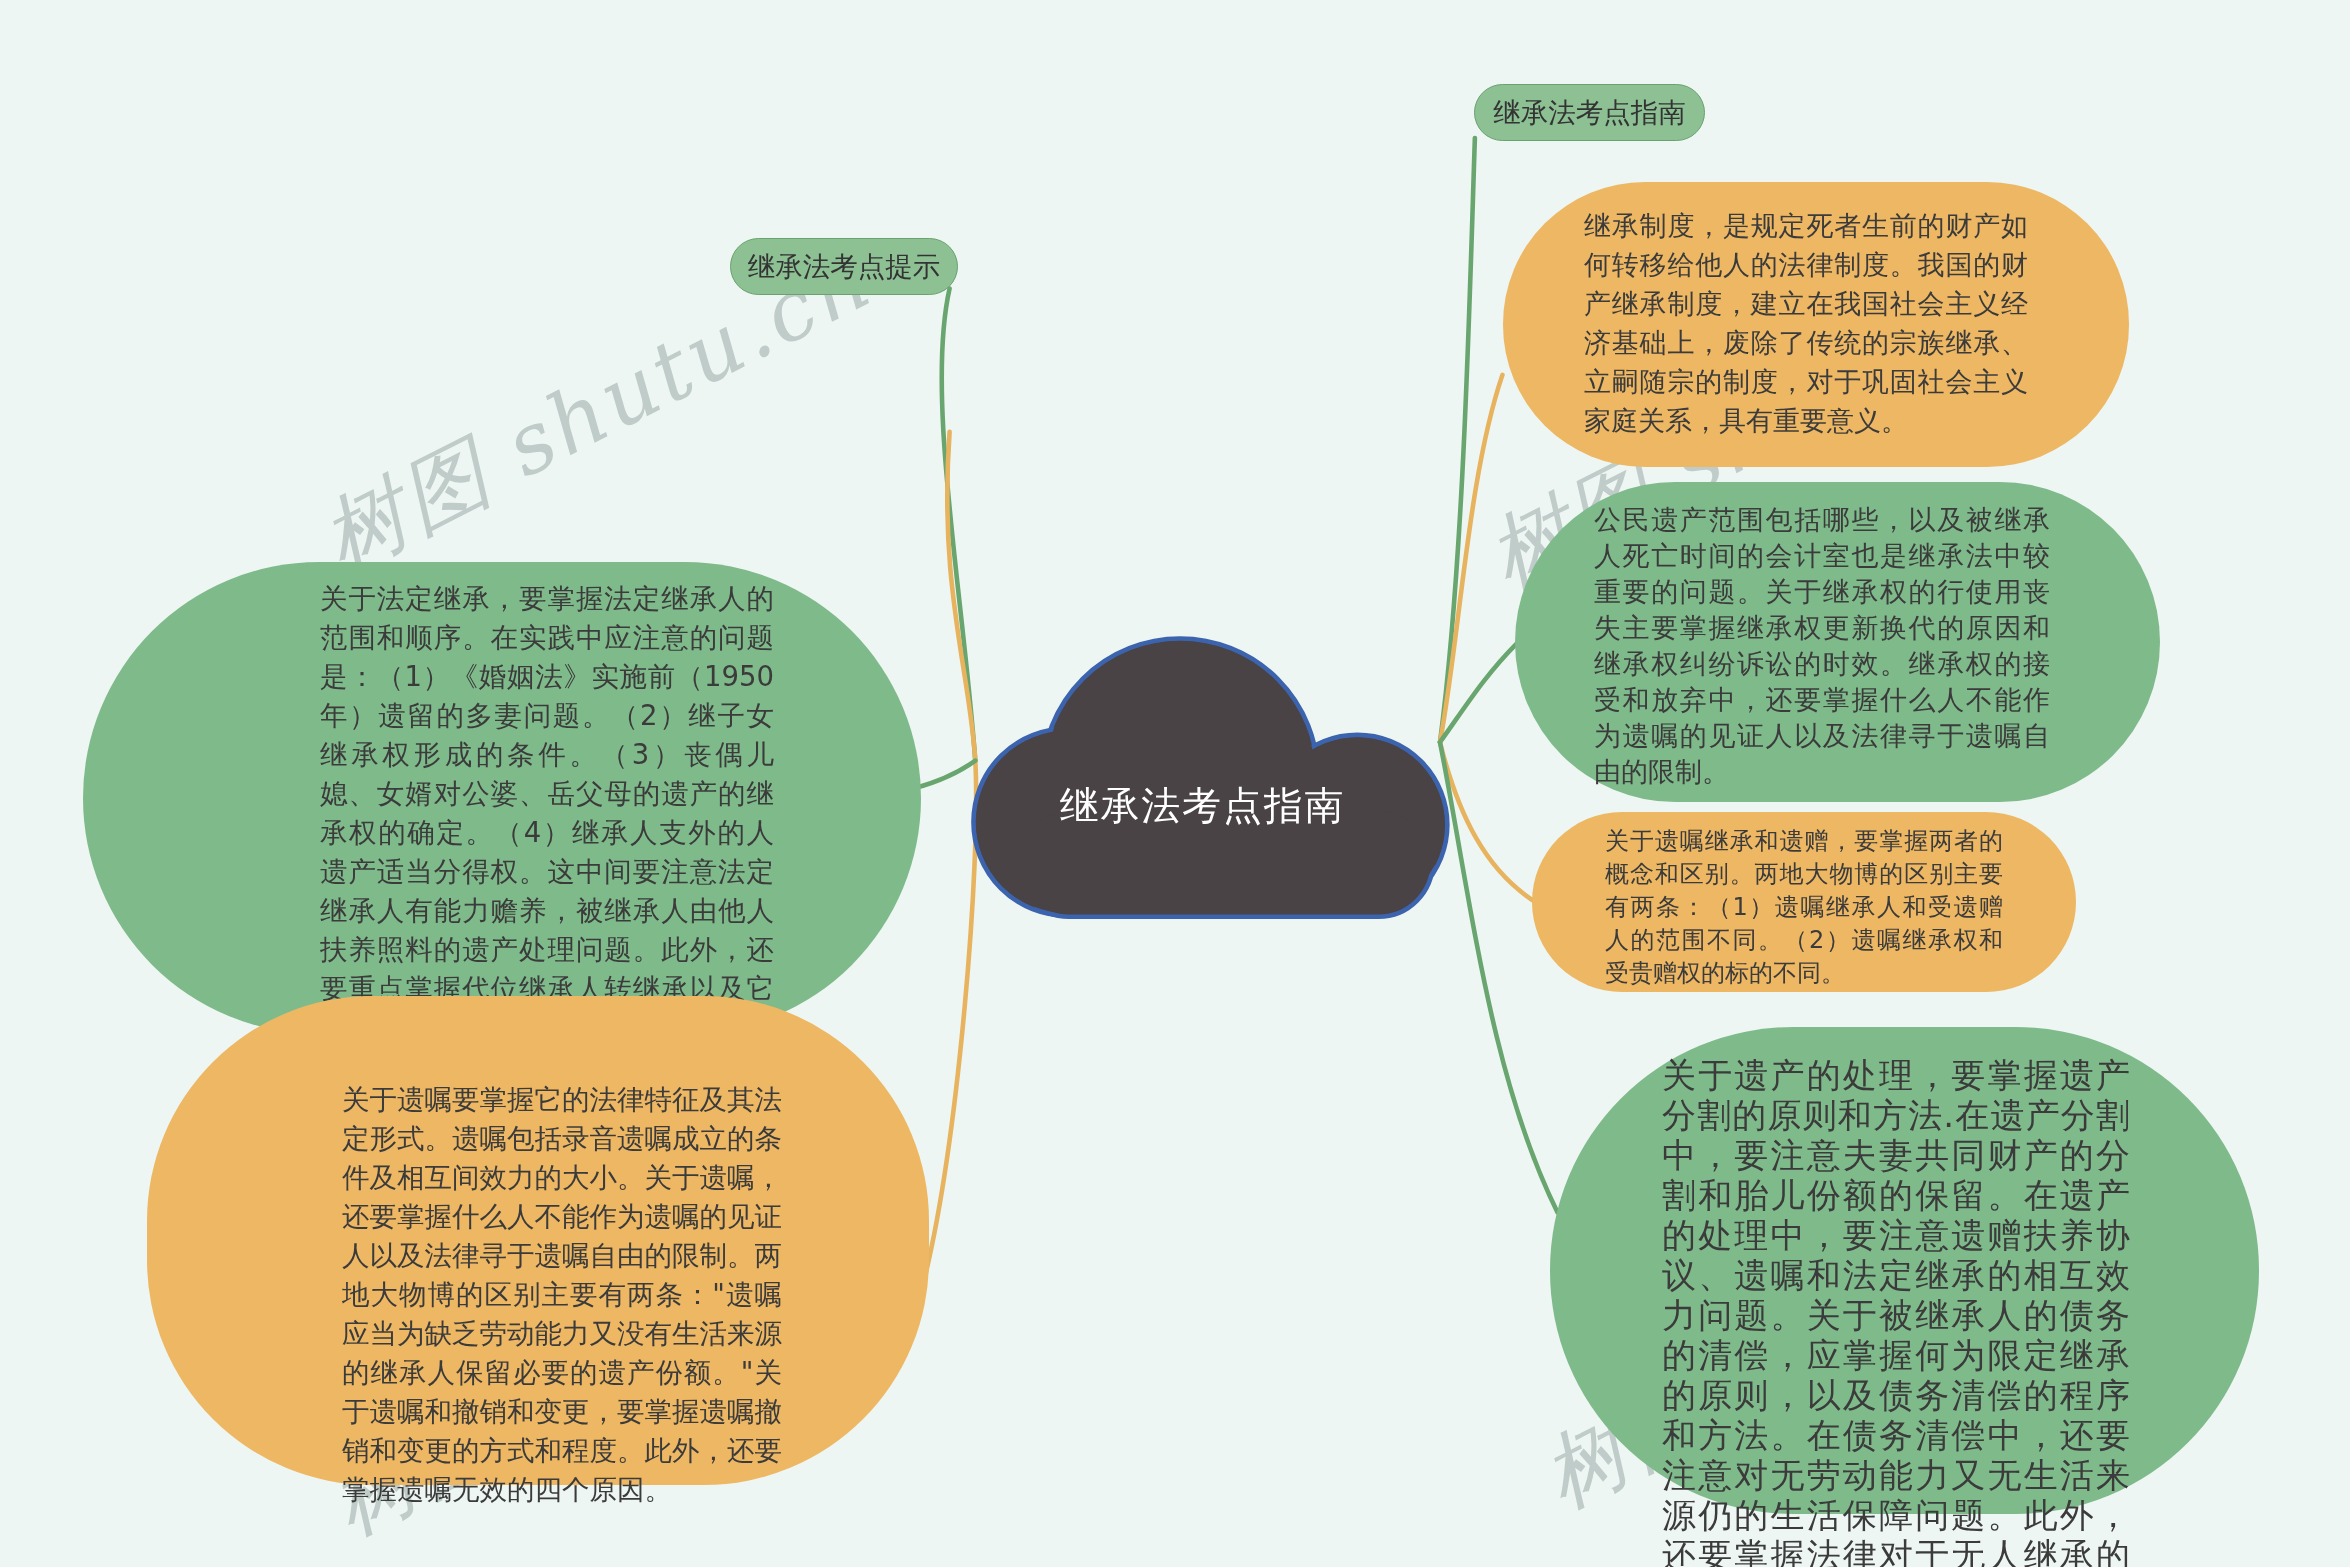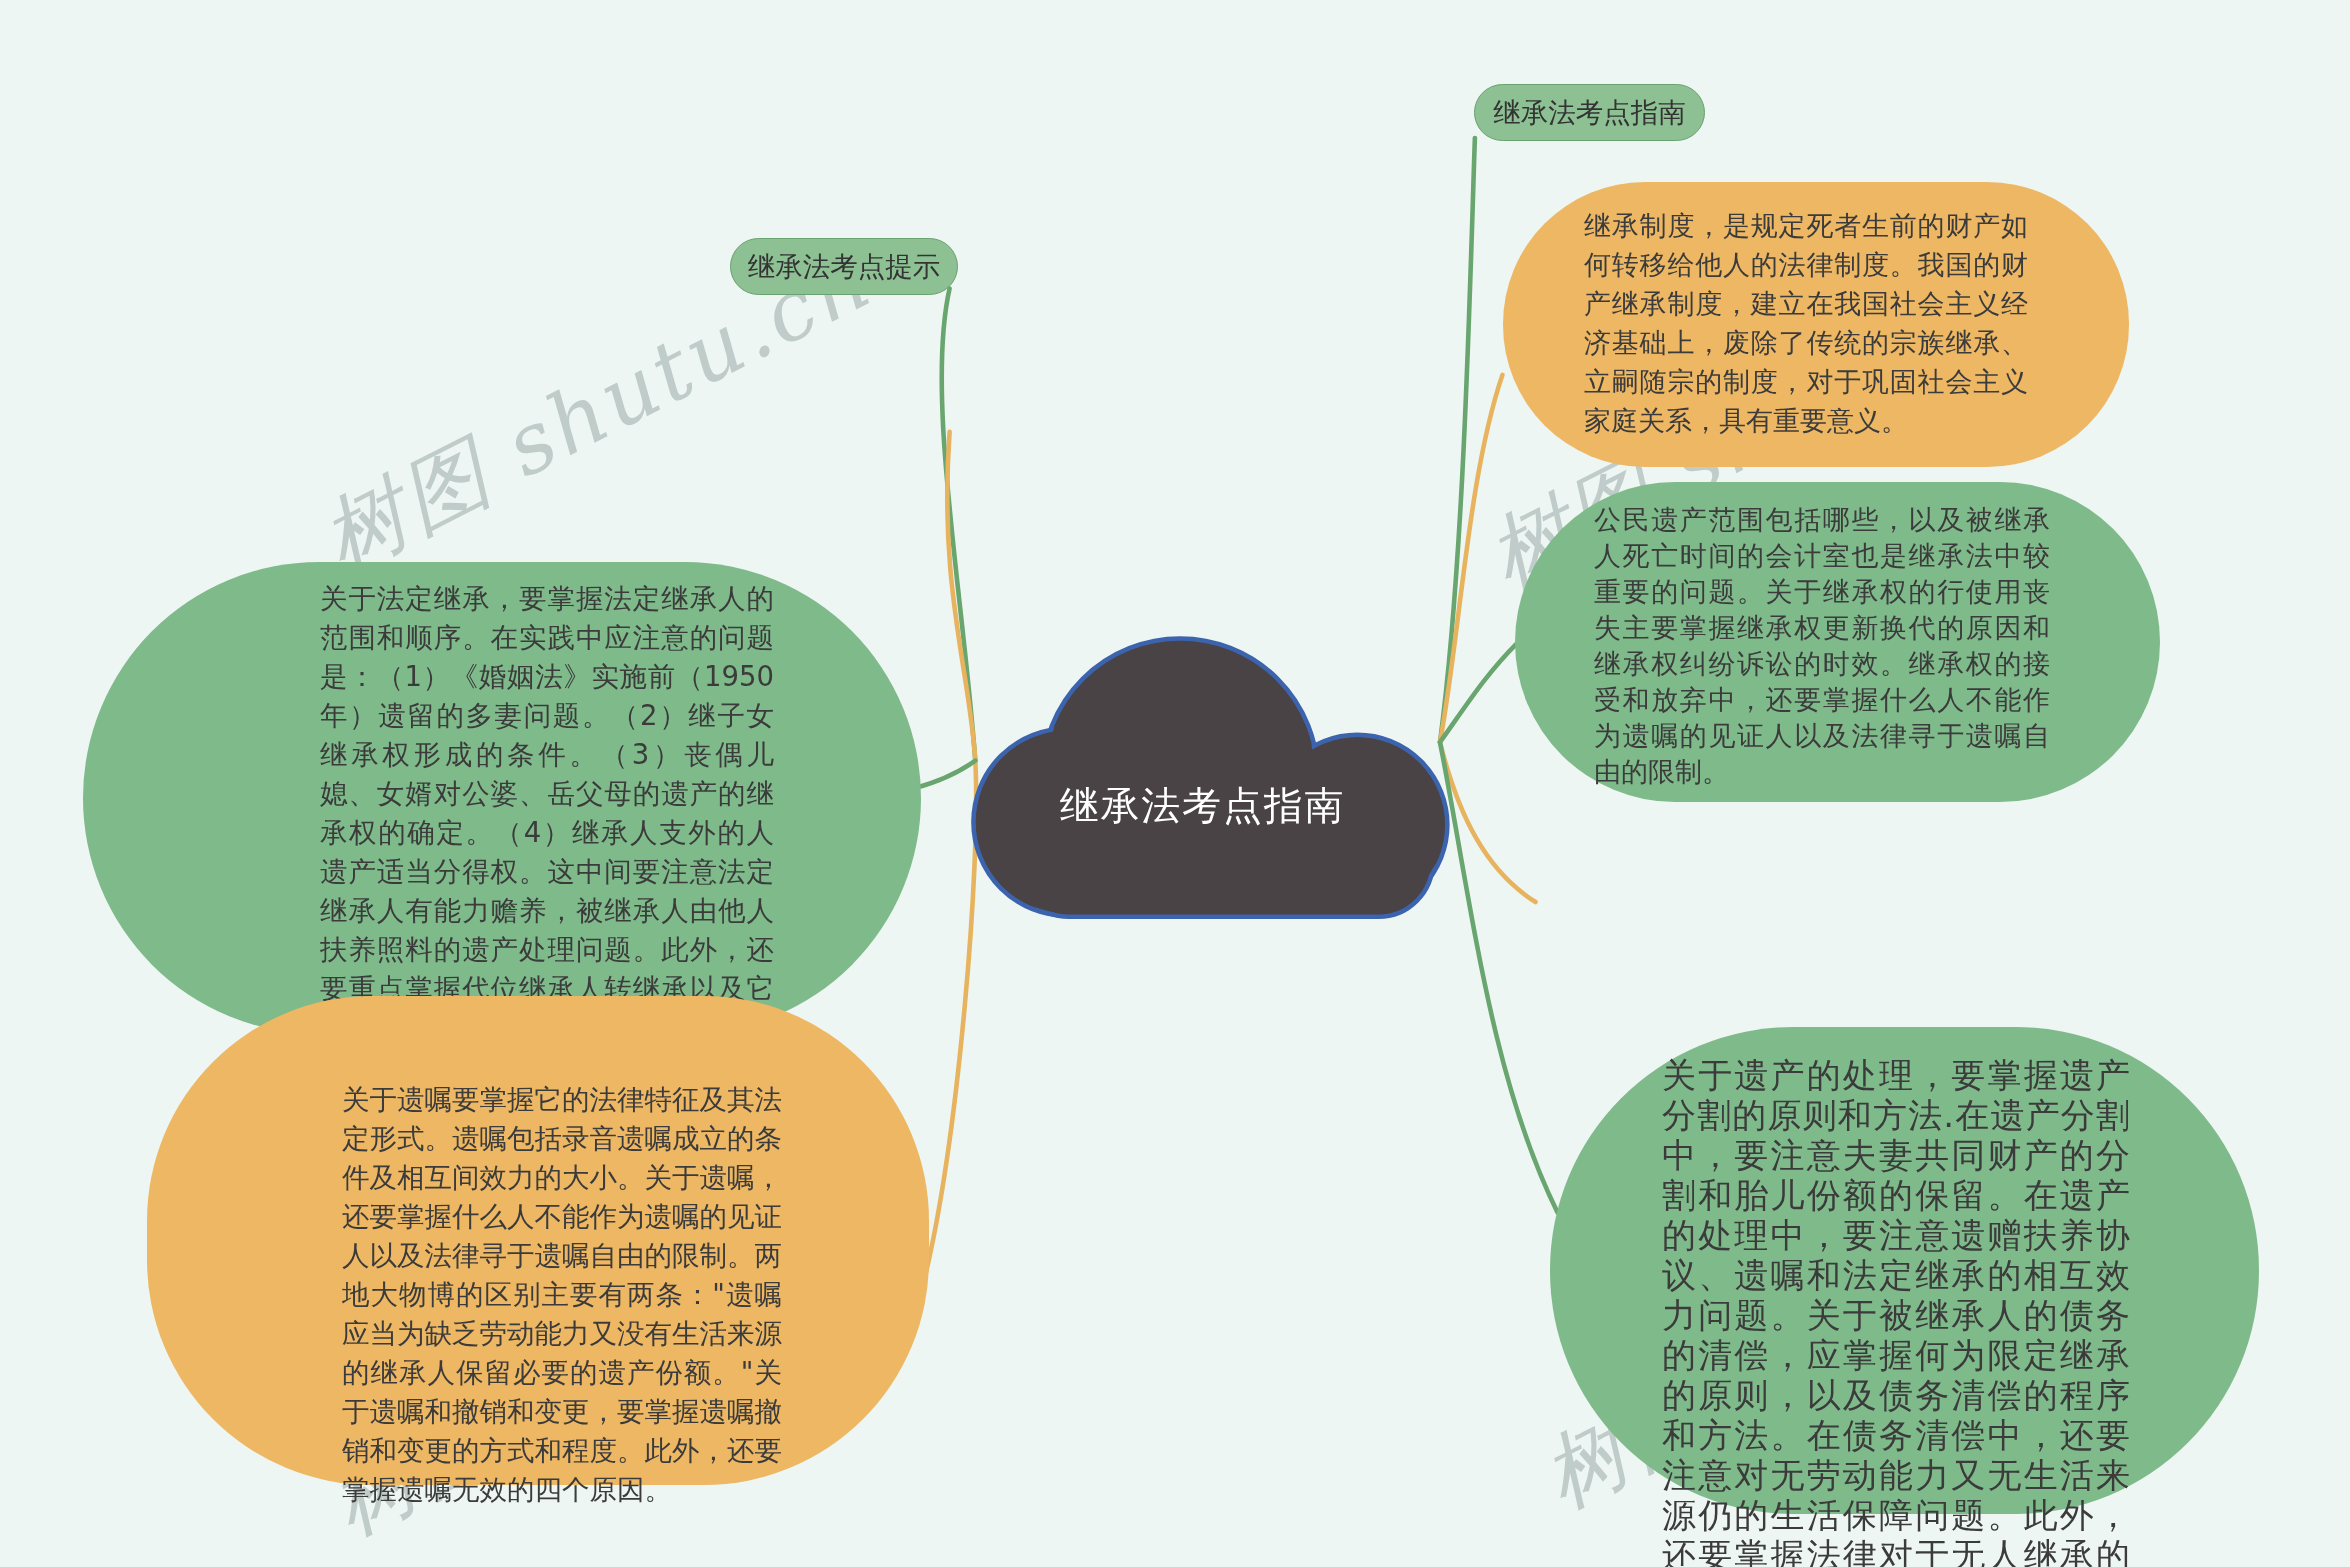--- a/index.html
+++ b/index.html
@@ -110,18 +110,21 @@
   <div class="node node-orange" id="blob-l3">
     <p>关于遗嘱要掌握它的法律特征及其法定形式。遗嘱包括录音遗嘱成立的条件及相互间效力的大小。关于遗嘱，还要掌握什么人不能作为遗嘱的见证人以及法律寻于遗嘱自由的限制。两地大物博的区别主要有两条："遗嘱应当为缺乏劳动能力又没有生活来源的继承人保留必要的遗产份额。"关于遗嘱和撤销和变更，要掌握遗嘱撤销和变更的方式和程度。此外，还要掌握遗嘱无效的四个原因。</p>
   </div>
 
   <div class="node node-orange" id="blob-r1">
     <p>继承制度，是规定死者生前的财产如何转移给他人的法律制度。我国的财产继承制度，建立在我国社会主义经济基础上，废除了传统的宗族继承、立嗣随宗的制度，对于巩固社会主义家庭关系，具有重要意义。</p>
   </div>
   <div class="node node-green" id="blob-r2">
     <p>公民遗产范围包括哪些，以及被继承人死亡时间的会计室也是继承法中较重要的问题。关于继承权的行使用丧失主要掌握继承权更新换代的原因和继承权纠纷诉讼的时效。继承权的接受和放弃中，还要掌握什么人不能作为遗嘱的见证人以及法律寻于遗嘱自由的限制。</p>
   </div>
+  <div class="node node-orange" id="blob-r3">
+    <p>关于遗嘱继承和遗赠，要掌握两者的概念和区别。两地大物博的区别主要有两条：（1）遗嘱继承人和受遗赠人的范围不同。（2）遗嘱继承权和受贵赠权的标的不同。</p>
+  </div>
   <div class="node node-green" id="blob-r4">
     <p>关于遗产的处理，要掌握遗产分割的原则和方法.在遗产分割中，要注意夫妻共同财产的分割和胎儿份额的保留。在遗产的处理中，要注意遗赠扶养协议、遗嘱和法定继承的相互效力问题。关于被继承人的债务的清偿，应掌握何为限定继承的原则，以及债务清偿的程序和方法。在债务清偿中，还要注意对无劳动能力又无生活来源仍的生活保障问题。此外，还要掌握法律对于无人继承的遗产的处理规定。</p>
   </div>
 
 </div>
 
 
 </body></html>

